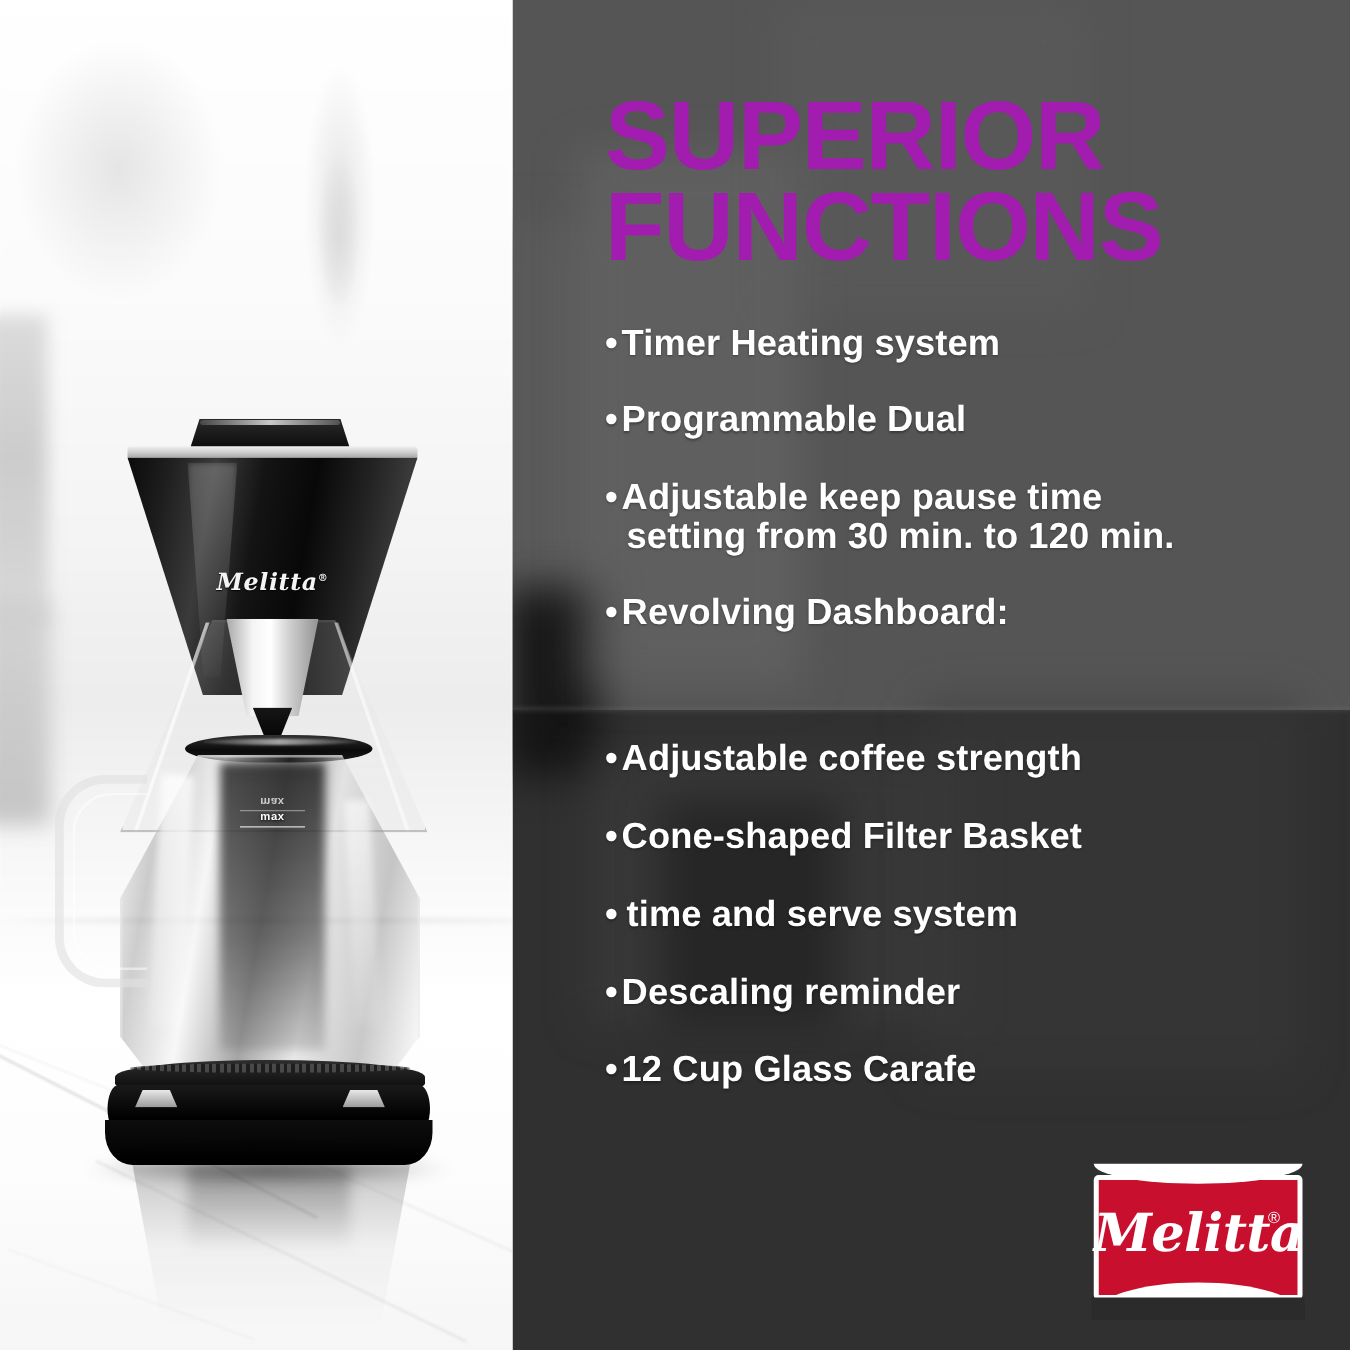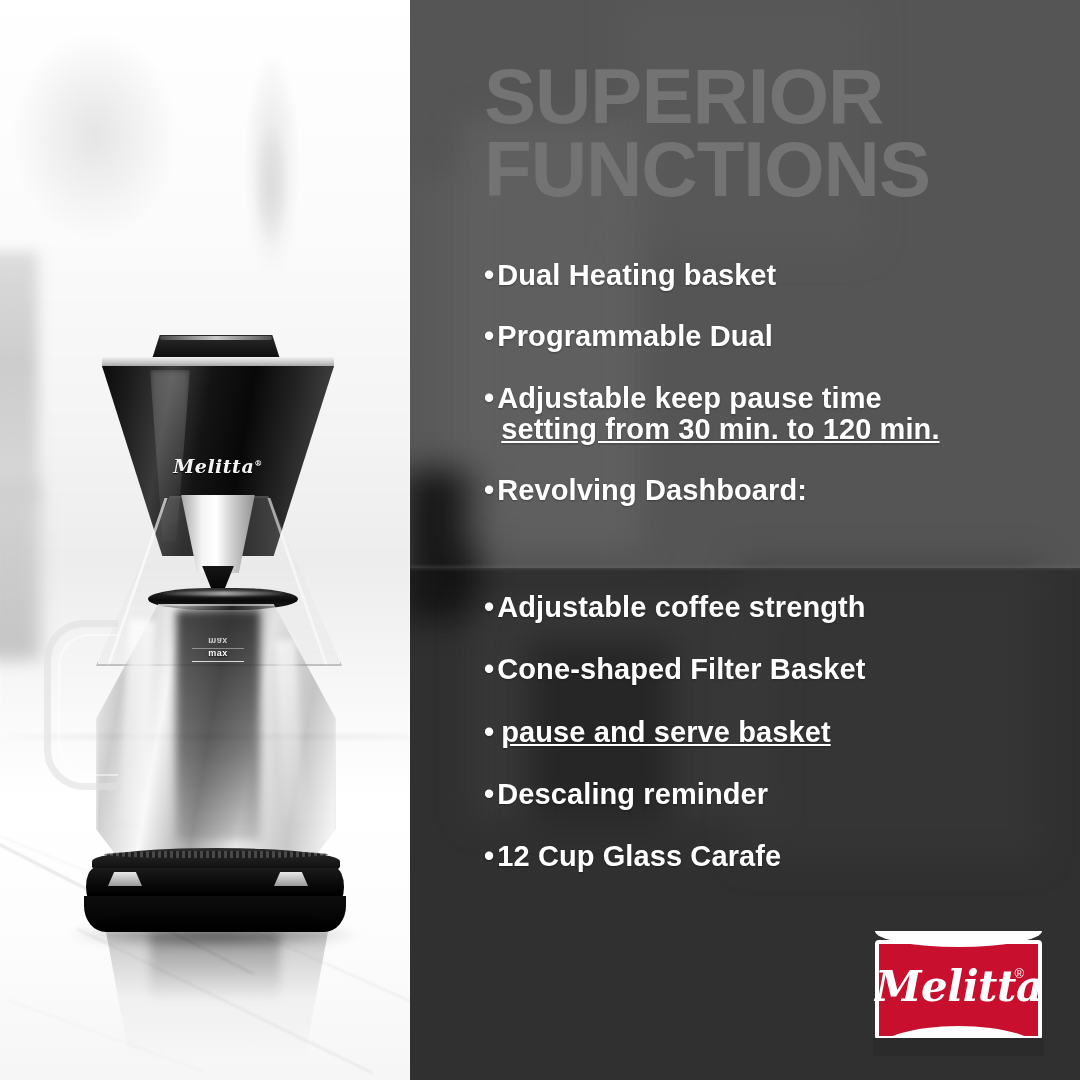--- a/index.html
+++ b/index.html
@@ -287,23 +287,23 @@
   .seam {
     position:absolute; left:0; right:0; top:566px; height:4px;
     background:linear-gradient(180deg,rgba(120,120,120,.45),rgba(40,40,40,.0));
     filter:blur(1.5px);
   }
 
   .copy-inner { position:relative; z-index:5; padding:0; }
 
   .headline {
     position:absolute;
-    left:74px; top:60px;
+    left:74px; top:72px;
     width:560px;
-    color:#737373;
+    color:#a21caf;
     font-weight:700;
     font-size:78px;
     line-height:0.94;
     letter-spacing:-1px;
     text-transform:uppercase;
   }
 
   .feature-group { position:absolute; left:74px; width:580px; }
   .group-a { top:260px; }
   .group-b { top:592px; }
@@ -314,21 +314,21 @@
     font-size:29px;
     font-weight:600;
     line-height:1.08;
     letter-spacing:.1px;
     margin-bottom:30px;
     text-shadow:0 1px 2px rgba(0,0,0,.35);
   }
   .group-b .feature { margin-bottom:31px; }
   .feature .bullet { flex:0 0 auto; margin-right:3px; }
   .feature .ftext { flex:1 1 auto; }
-  .feature .ftext .l2 { display:block; padding-left:4px;text-decoration:underline; }
+  .feature .ftext .l2 { display:block; padding-left:4px; }
 
   
   .logo-wrap {
     position:absolute;
     left:465px; top:940px;
     width:167px; height:100px;
     z-index:8;
   }
   .logo-shape {
     position:absolute; inset:0;
@@ -446,21 +446,21 @@
 
       <h1 class="headline">
         <span>SUPERIOR</span><br>
         <span>FUNCTIONS</span>
       </h1>
 
       <ul class="feature-group group-a" style="list-style:none;">
         <li class="feature">
           <span class="bullet">•</span>
           <span class="ftext">
-            <span>Dual Heating basket</span>
+            <span>Timer Heating system</span>
           </span>
         </li>
         <li class="feature">
           <span class="bullet">•</span>
           <span class="ftext">
             <span>Programmable Dual</span>
           </span>
         </li>
         <li class="feature">
           <span class="bullet">•</span>
@@ -486,21 +486,21 @@
         </li>
         <li class="feature">
           <span class="bullet">•</span>
           <span class="ftext">
             <span>Cone-shaped Filter Basket</span>
           </span>
         </li>
         <li class="feature">
           <span class="bullet">•</span>
           <span class="ftext">
-            <span class="l2">pause and serve basket</span>
+            <span class="l2">time and serve system</span>
           </span>
         </li>
         <li class="feature">
           <span class="bullet">•</span>
           <span class="ftext">
             <span>Descaling reminder</span>
           </span>
         </li>
         <li class="feature">
           <span class="bullet">•</span>

